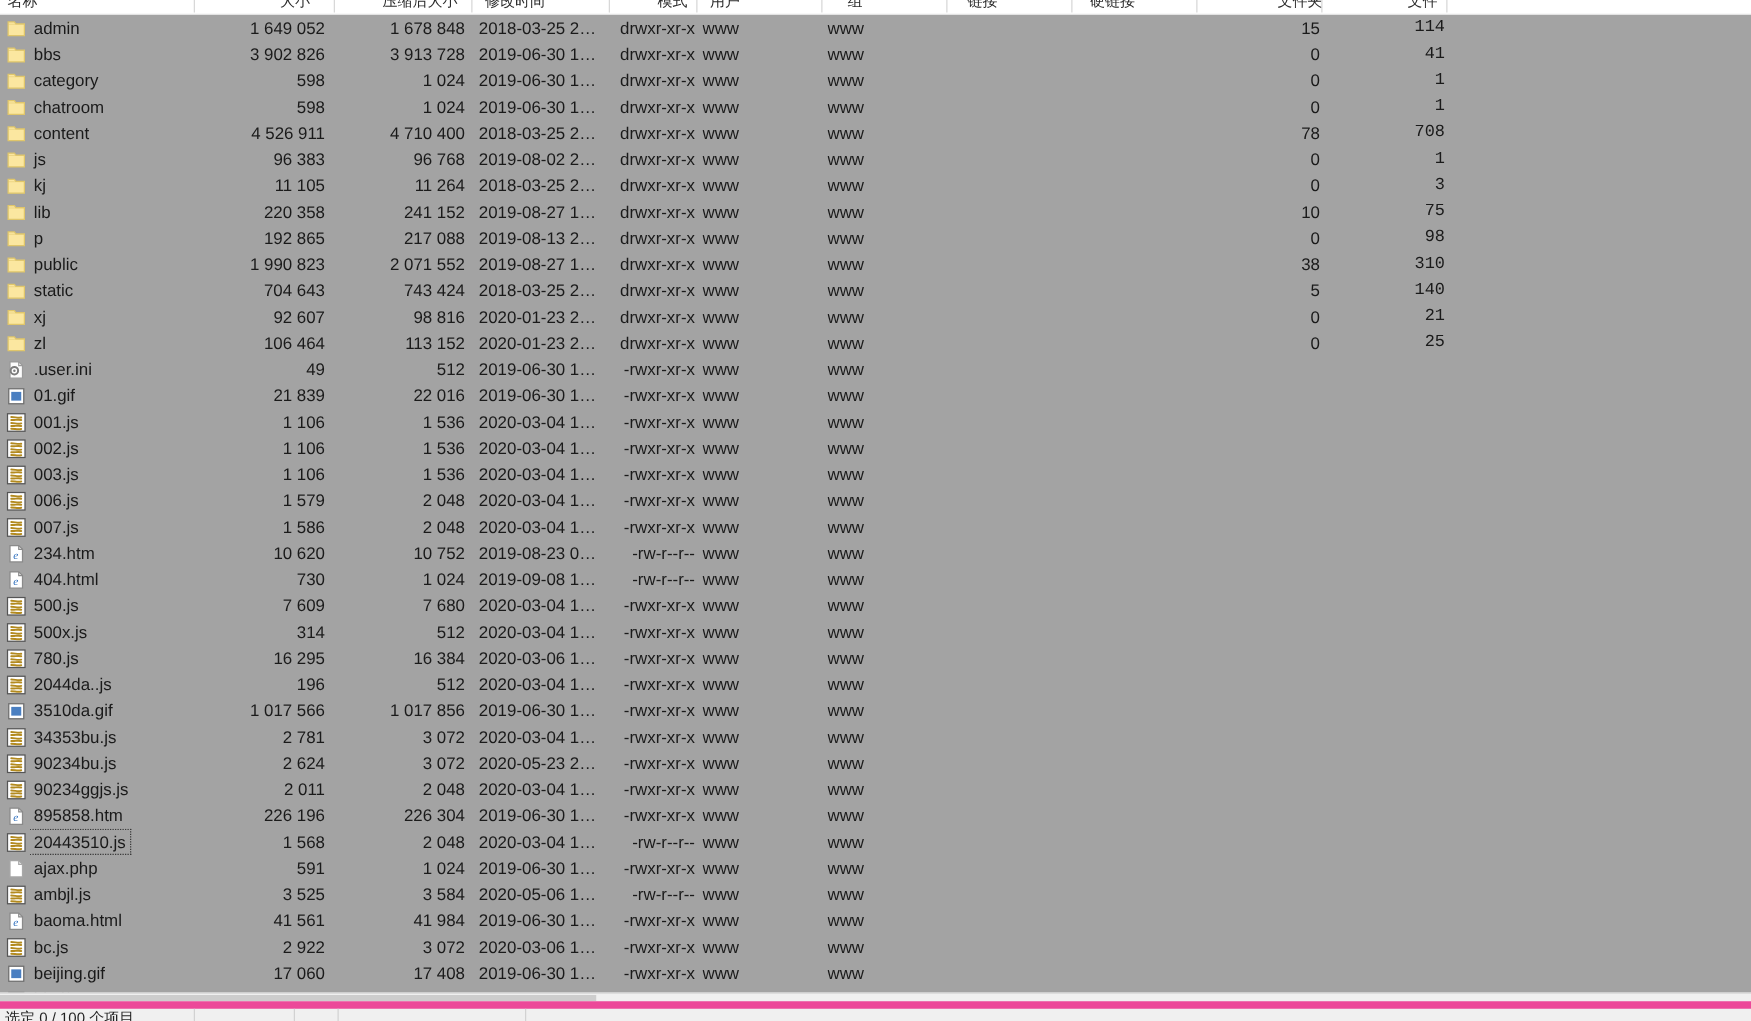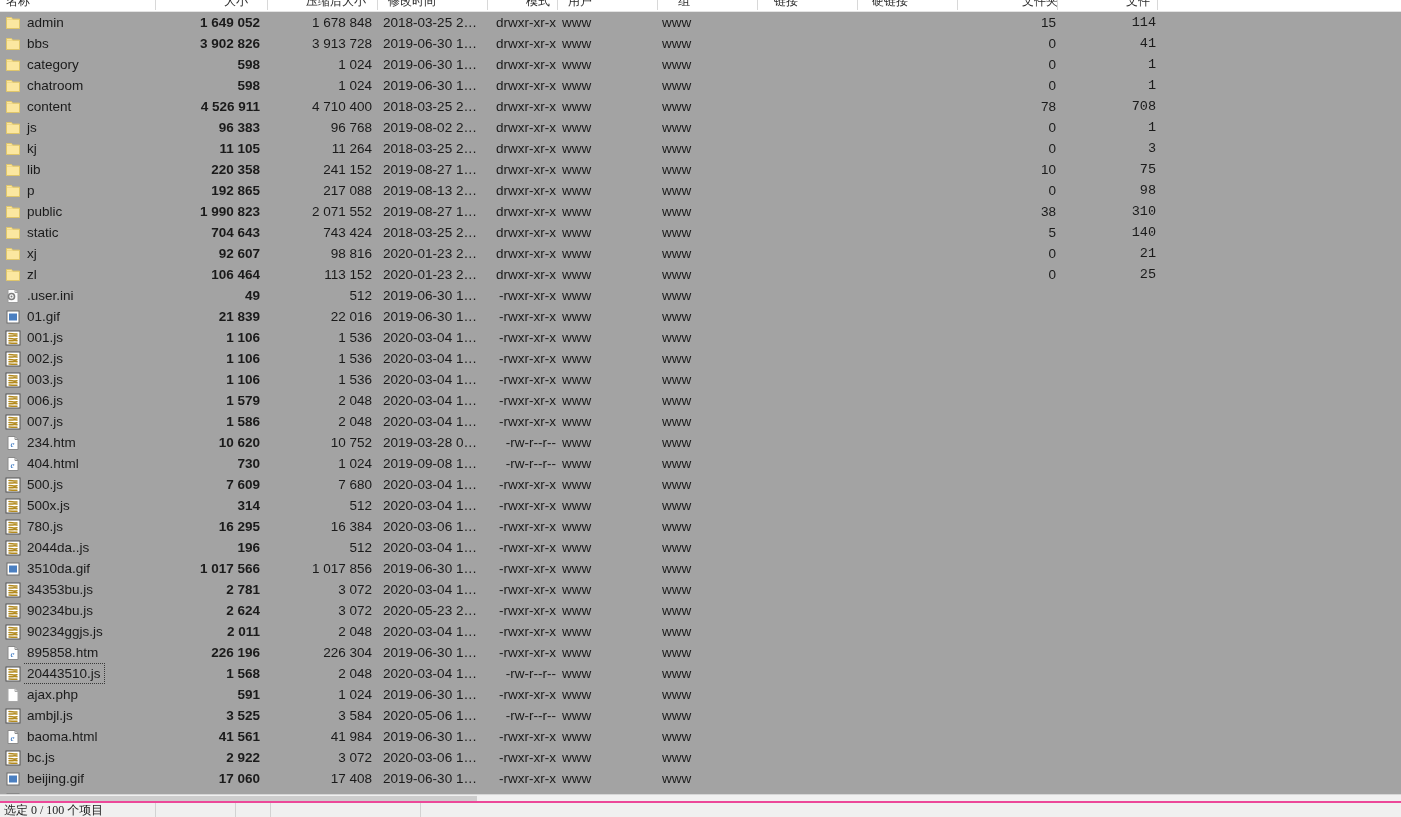--- a/index.html
+++ b/index.html
@@ -66,21 +66,21 @@
     position: absolute;
     top: 0;
     height: 21px;
     line-height: 21px;
     font-size: 13.5px;
     color: #1a1a1a;
     overflow: hidden;
     white-space: nowrap;
   }
   .c-name   { left: 24px;  width: 150px; text-align: left; }
-  .c-size   { left: 160px; width: 100px; text-align: right; font-weight: bold; }
+  .c-size   { left: 160px; width: 100px; text-align: right; }
   .c-csize  { left: 272px; width: 100px; text-align: right; }
   .c-mtime  { left: 382px; width: 96px;  text-align: center; }
   .c-mode   { left: 496px; width: 60px;  text-align: right; }
   .c-user   { left: 562px; width: 60px;  text-align: left; }
   .c-group  { left: 662px; width: 60px;  text-align: left; }
   .c-links  { left: 762px; width: 70px;  text-align: left; }
   .c-hlinks { left: 862px; width: 70px;  text-align: left; }
   .c-dirs   { left: 960px; width: 96px;  text-align: right; }
   .c-files  { left: 1060px; width: 96px; text-align: right; font-family: Liberation Mono, monospace; }
 
@@ -120,22 +120,21 @@
     left: 0; top: 1px;
     width: 477px; height: 5px;
     background: #cdcdcd;
   }
   .statusbar {
     position: absolute;
     left: 0; top: 801px;
     width: 1401px;
     height: 16px;
     background: #f0f0f0;
-    border-top: 2px solid #ec4899;
-    font-family: Liberation Serif, serif;
+    border-top: 6px solid #ec4899;
   }
   .statusbar .stext {
     position: absolute;
     left: 4px; top: -1px;
     font-size: 12px;
     line-height: 16px;
     color: #1f1f1f;
     white-space: nowrap;
   }
   .statusbar .ssep {
@@ -562,21 +561,21 @@
         <span class="icon">
           <svg width="16" height="16" viewBox="0 0 16 16">
             <path d="M3 1.5h7l3 3v10H3z" fill="#ffffff" stroke="#8a8a8a" stroke-width="1"></path>
             <path d="M10 1.5v3h3" fill="none" stroke="#8a8a8a" stroke-width="1"></path>
             <text x="7.6" y="12" font-family="Liberation Serif, serif" font-size="9" font-style="italic" fill="#2f6fbd" text-anchor="middle">e</text>
           </svg>
         </span>
         <div class="cell c-name"><span class="namewrap">234.htm</span></div>
         <div class="cell c-size">10 620</div>
         <div class="cell c-csize">10 752</div>
-        <div class="cell c-mtime">2019-03-28 0…</div>
+        <div class="cell c-mtime">2019-08-23 0…</div>
         <div class="cell c-mode">-rw-r--r--</div>
         <div class="cell c-user">www</div>
         <div class="cell c-group">www</div>
         <div class="cell c-links"></div>
         <div class="cell c-hlinks"></div>
         <div class="cell c-dirs"></div>
         <div class="cell c-files"></div>
       </div>
       <div class="row">
         <span class="icon">

